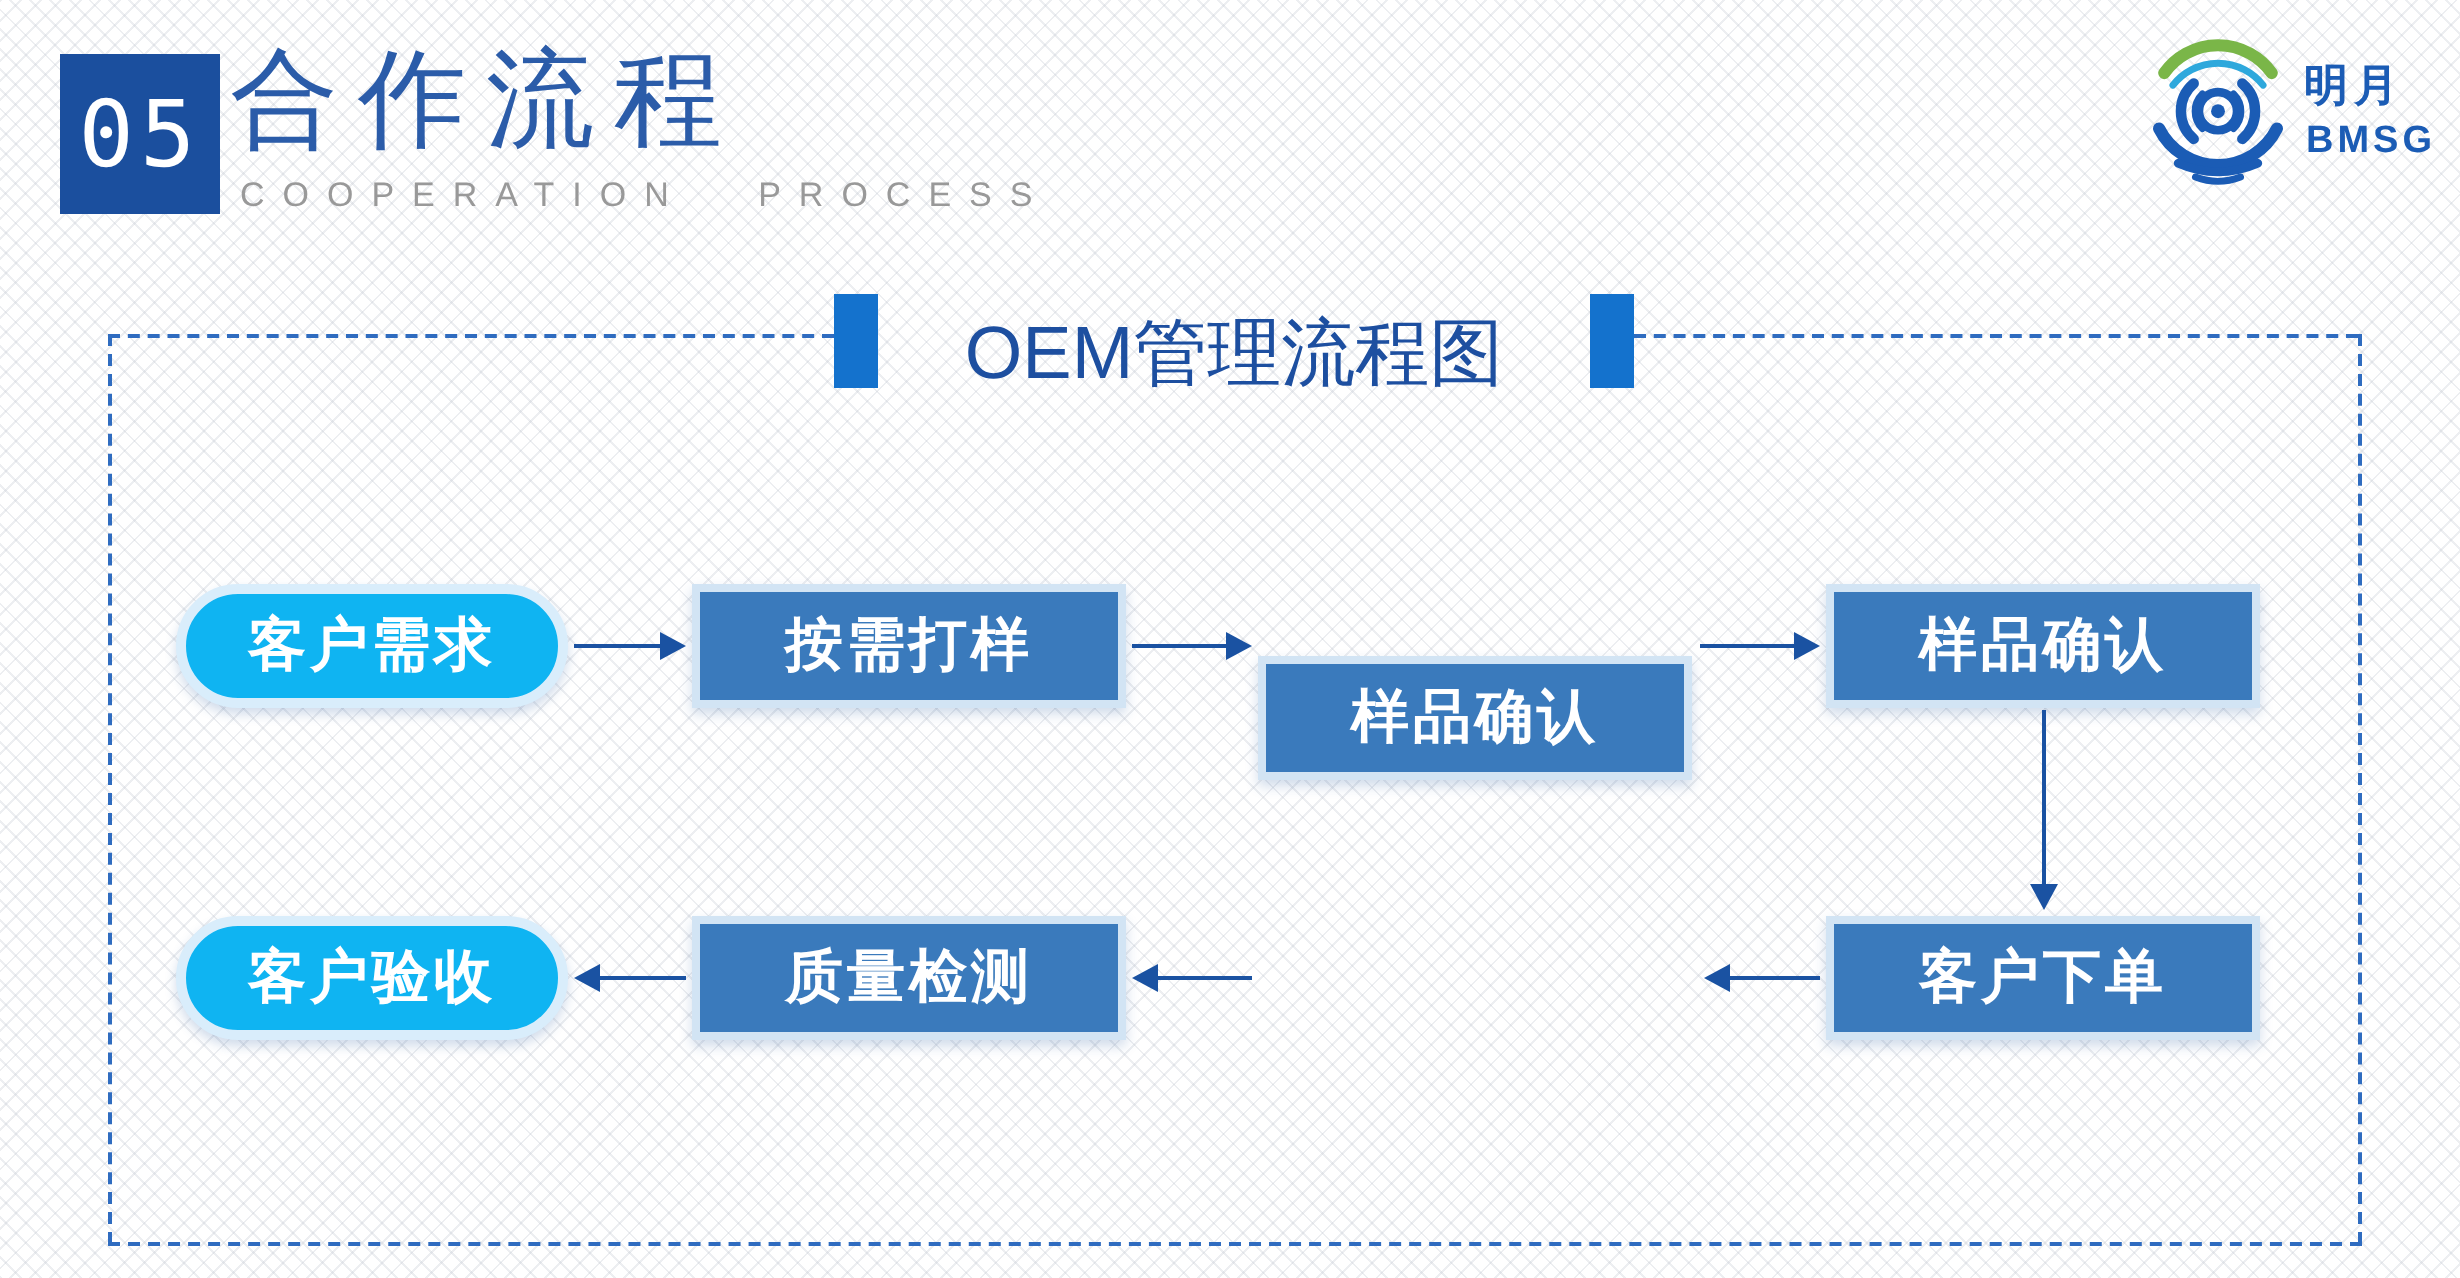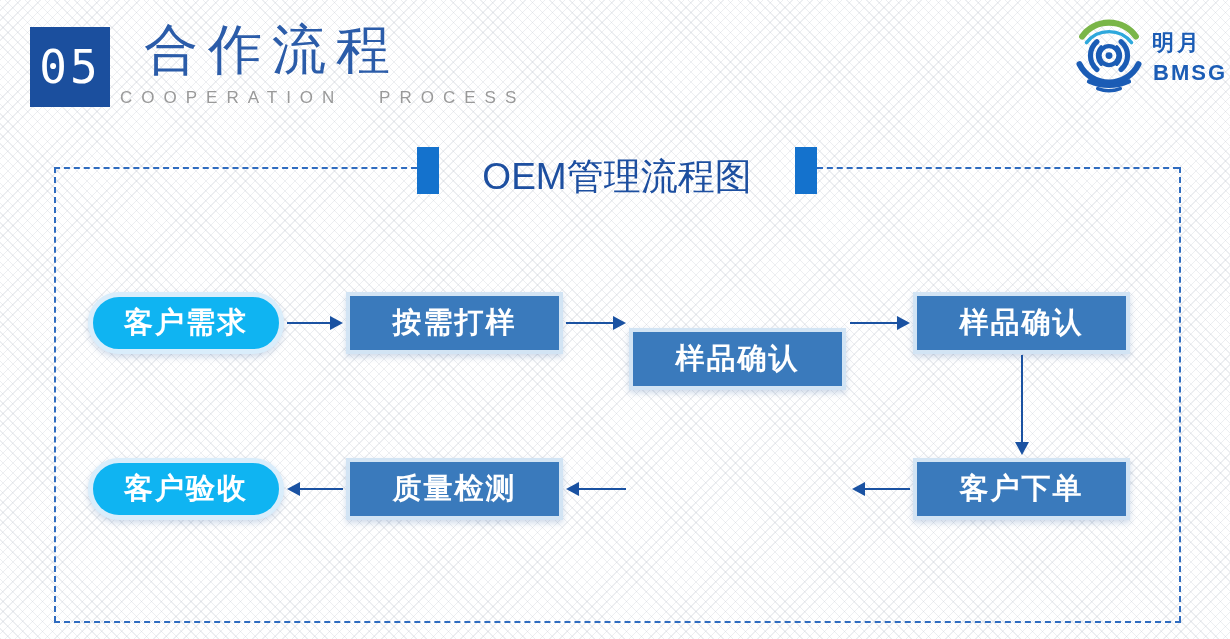--- a/index.html
+++ b/index.html
@@ -32,39 +32,39 @@
   .sec-num{
     position:absolute;left:30px;top:27px;width:80px;height:80px;
     background:var(--blue-dark);color:#fff;
     display:flex;align-items:center;justify-content:center;
     font-family:"DejaVu Sans Mono", monospace;
     font-size:46px;letter-spacing:3px;
   }
   .h-title{
     position:absolute;left:115px;top:14px;
     font-family:"DejaVu Serif", serif;
-    font-size:54px;color:var(--blue-title);letter-spacing:10px;white-space:nowrap;margin-left:29px;
+    font-size:54px;color:var(--blue-title);letter-spacing:10px;white-space:nowrap;
   }
   .h-sub{
     position:absolute;left:120px;top:88px;
     font-family:"Liberation Sans", sans-serif;
     font-size:17px;color:var(--sub-gray);
     letter-spacing:9px;word-spacing:22px;white-space:nowrap;
   }
 
   
   .logo{position:absolute;left:1070px;top:10px;width:160px;height:86px;}
   .logo svg{position:absolute;left:0;top:2px;}
   .logo-name{
     position:absolute;left:82px;top:18px;
     font-size:22px;font-weight:bold;color:var(--logo-blue);letter-spacing:3px;white-space:nowrap;
   }
   .logo-abbr{
     position:absolute;left:83px;top:50px;
-    font-size:22px;font-weight:bold;color:var(--logo-blue);letter-spacing:2px;white-space:nowrap;
+    font-size:19px;font-weight:bold;color:var(--logo-blue);letter-spacing:2px;white-space:nowrap;
   }
 
   
   .dash{position:absolute;}
   .dash.h{border-top:2px dashed var(--dash);height:0;}
   .dash.v{border-left:2px dashed var(--dash);width:0;}
   .dash-top-left{left:54px;top:167px;width:363px;}
   .dash-top-right{left:817px;top:167px;width:362px;}
   .dash-bottom{left:54px;top:621px;width:1127px;}
   .dash-left{left:54px;top:167px;height:455px;}

